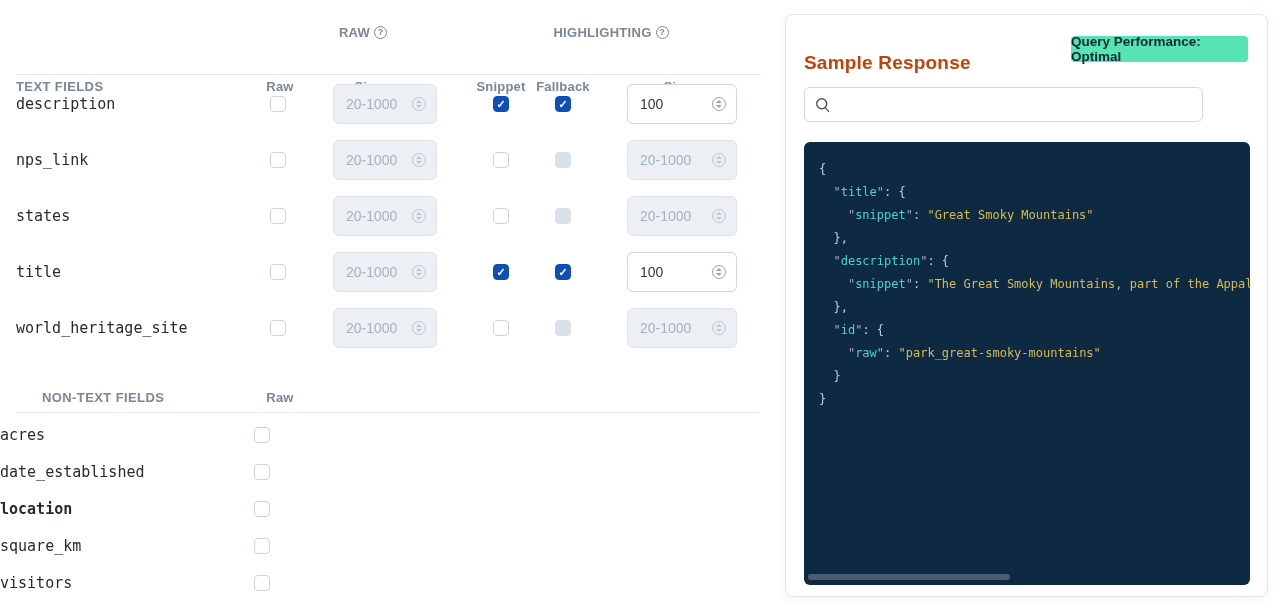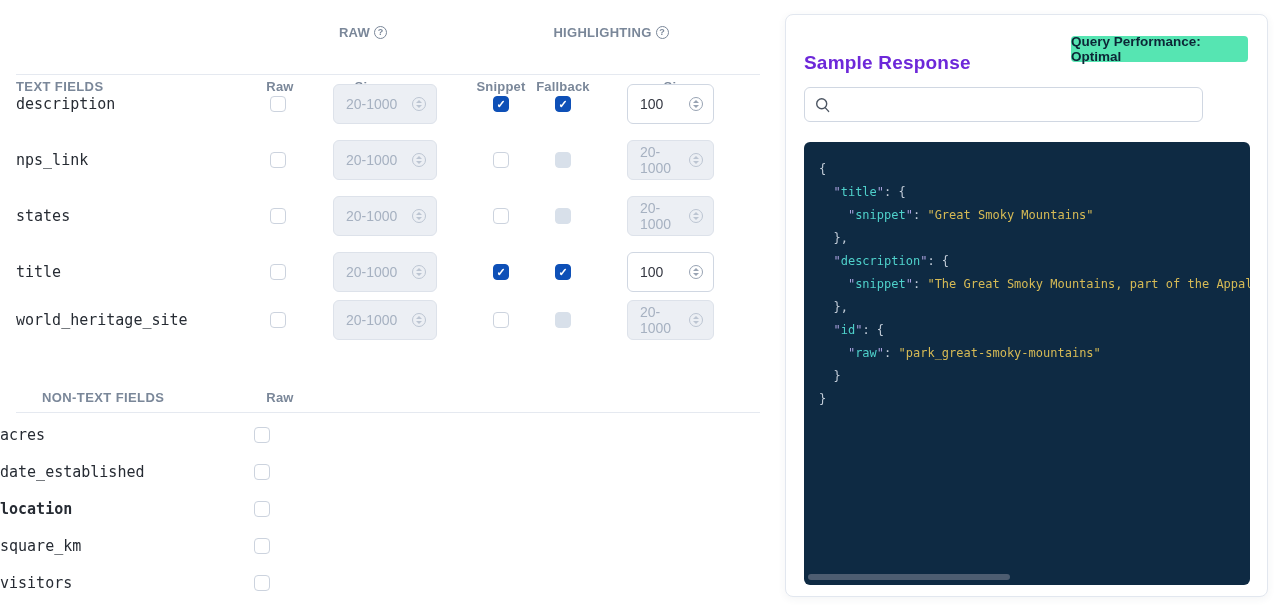--- a/index.html
+++ b/index.html
@@ -48,40 +48,40 @@
   .cb.disabled { background:#d8e0ea; border-color:#d8e0ea; }
   .pos-rawcb { left:254px; }
   .pos-snippet { left:477px; }
   .pos-fallback { left:539px; }
 
   .numfield { position:absolute; top:50%; transform:translateY(-50%); height:40px;
               background:#fff; border:1px solid #d0d7e2; border-radius:6px;
               display:flex; align-items:center; padding:0 10px 0 12px; }
   .numfield.disabled { background:#eceff4; border-color:#dde2ea; }
   .pos-rawsize { left:317px; width:104px; }
-  .pos-hlsize  { left:611px; width:87px; }
+  .pos-hlsize  { left:611px; width:110px; }
   .numval { flex:1; font-size:14px; color:#343741; }
   .numval.placeholder { color:#a6b1c1; }
   .stepper { position:relative; width:14px; height:14px; border:1px solid #98a3b3;
              border-radius:50%; flex:0 0 auto; }
   .numfield.disabled .stepper { border-color:#bcc5d2; }
   .stepper::before, .stepper::after { content:""; position:absolute; left:50%;
              transform:translateX(-50%); border-left:3px solid transparent;
              border-right:3px solid transparent; }
   .stepper::before { top:2px; border-bottom:3px solid #98a3b3; }
   .stepper::after  { bottom:2px; border-top:3px solid #98a3b3; }
   .numfield.disabled .stepper::before { border-bottom-color:#bcc5d2; }
   .numfield.disabled .stepper::after  { border-top-color:#bcc5d2; }
 
   
   .card { position:absolute; left:785px; top:14px; width:483px; height:583px;
           background:#fff; border:1px solid #e2e7ef; border-radius:8px;
           box-shadow:0 2px 8px rgba(50,60,90,.06); }
   .card-title { position:absolute; left:18px; top:37px; font-size:19px; font-weight:700;
-                color:#6d28d9; letter-spacing:.2px; }
+                color:#c2410c; letter-spacing:.2px; }
   .badge { position:absolute; left:285px; top:21px; width:177px; height:26px;
            background:var(--badge-bg,#56e5b2); border-radius:4px;
            display:flex; align-items:center; justify-content:center;
            font-size:13.5px; font-weight:600; color:#0c2636; }
   .searchbox { position:absolute; left:18px; top:72px; width:399px; height:35px;
                border:1px solid #d0d7e2; border-radius:6px; background:#fff;
                display:flex; align-items:center; padding:0 10px; gap:8px; }
   .searchbox input { border:none; outline:none; flex:1; font-size:15px; color:#343741;
                      font-family:"Liberation Sans", sans-serif; background:transparent; }
   .searchbox input::placeholder { color:#9aa5b8; }
@@ -172,21 +172,21 @@
             <span class="numval placeholder">20-1000</span>
             <span class="stepper"></span>
           </div>
           <span class="cb pos-snippet checked"></span>
           <span class="cb pos-fallback checked"></span>
           <div class="numfield pos-hlsize">
             <span class="numval">100</span>
             <span class="stepper"></span>
           </div>
         </div>
-        <div class="trow" style="top: 292px;">
+        <div class="trow" style="top: 300px;">
           <span class="fname">world_heritage_site</span>
           <span class="cb pos-rawcb"></span>
           <div class="numfield pos-rawsize disabled">
             <span class="numval placeholder">20-1000</span>
             <span class="stepper"></span>
           </div>
           <span class="cb pos-snippet"></span>
           <span class="cb pos-fallback disabled"></span>
           <div class="numfield pos-hlsize disabled">
             <span class="numval placeholder">20-1000</span>

